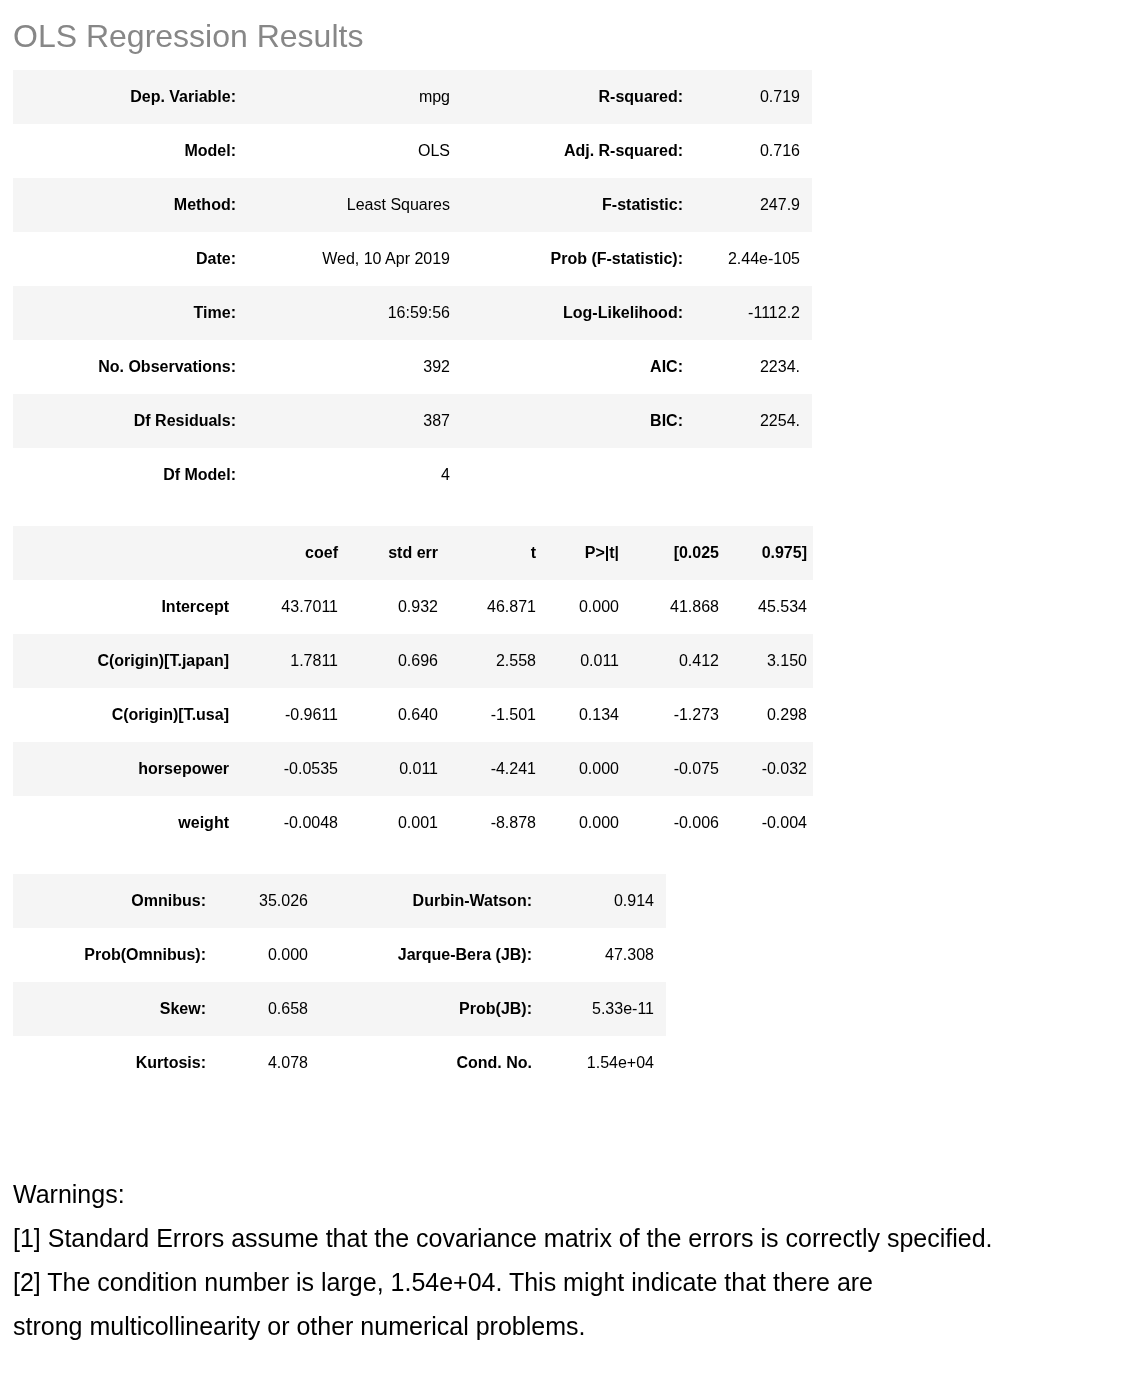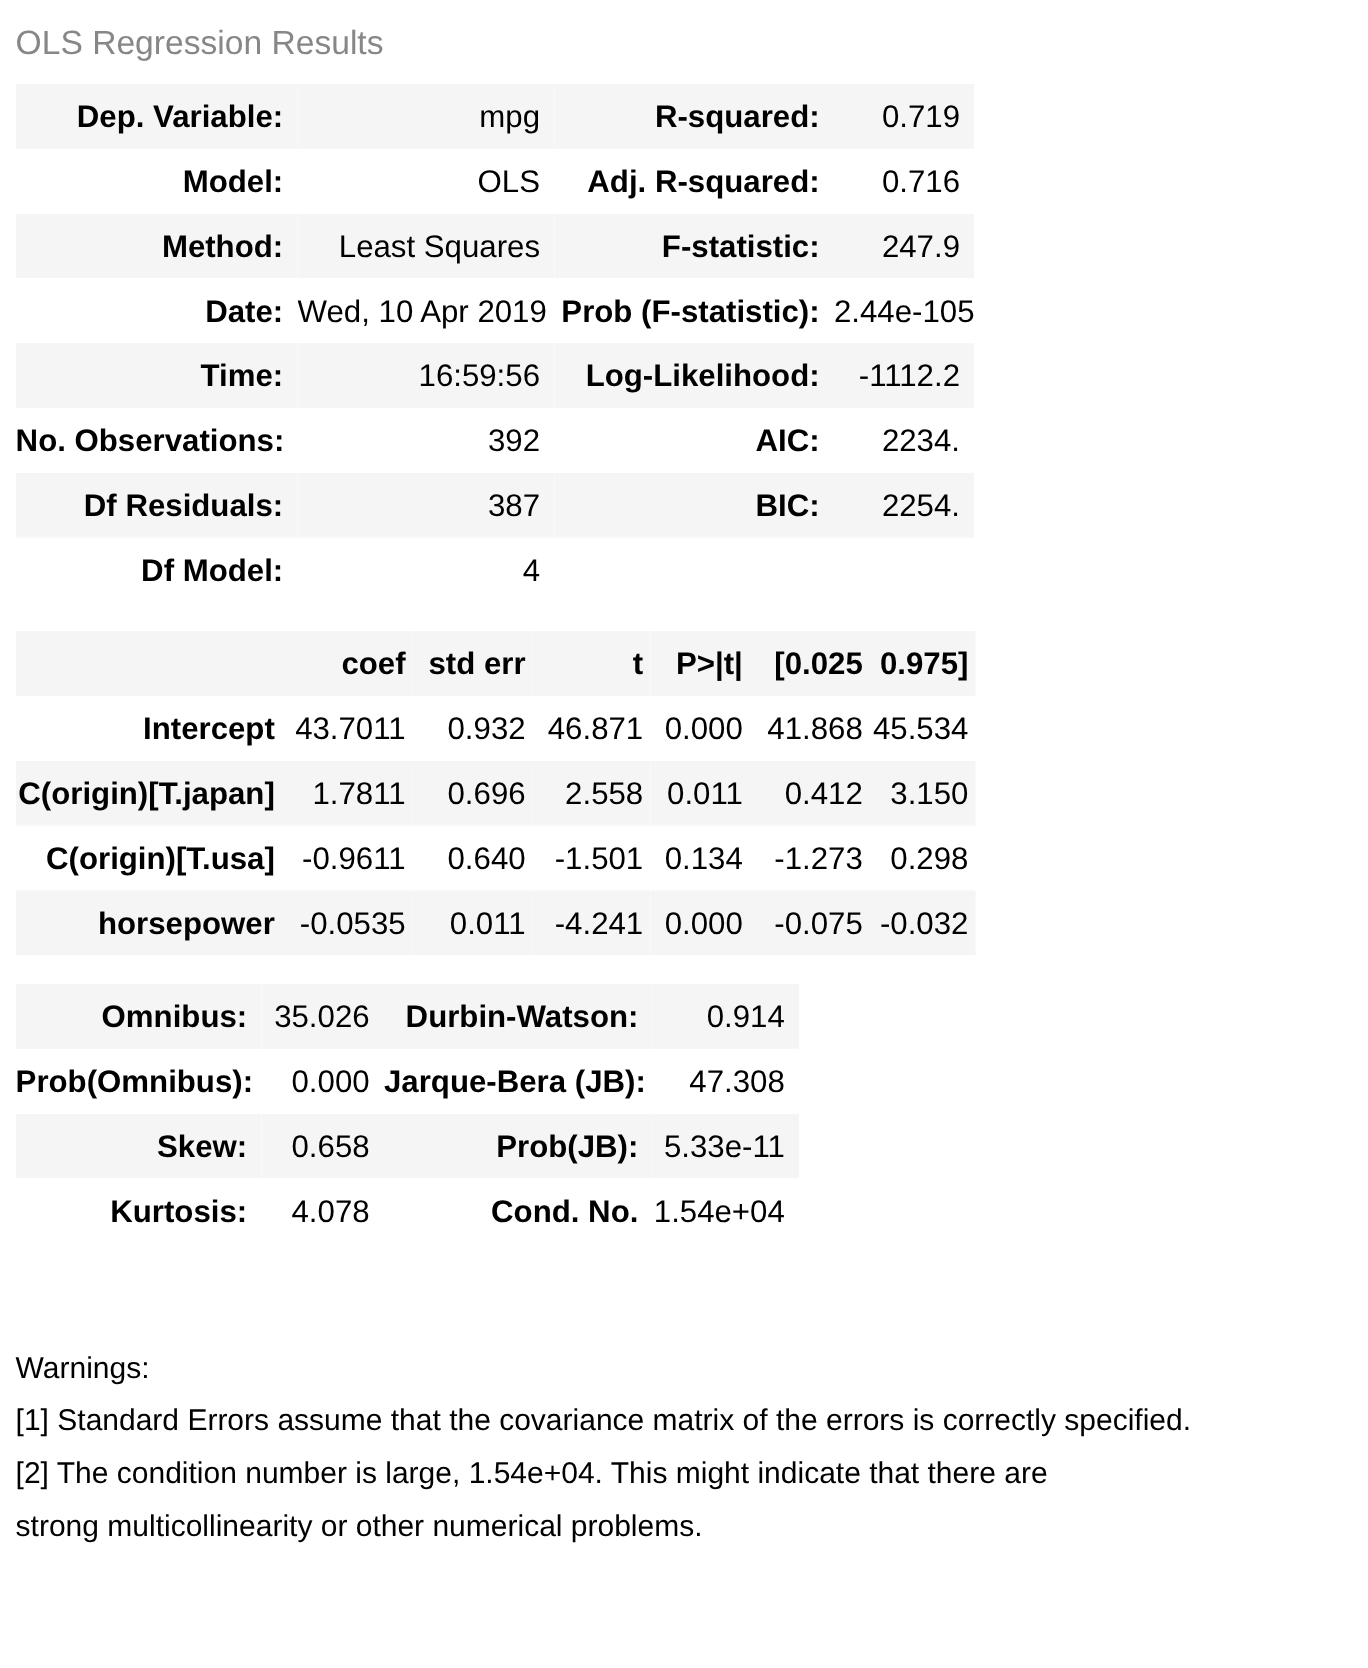--- a/index.html
+++ b/index.html
@@ -4,29 +4,29 @@
 <style>
   html, body { margin: 0; padding: 0; background: #ffffff; }
   body {
     width: 1140px; height: 1390px; overflow: hidden;
     font-family: "Liberation Sans", sans-serif;
     color: #000000;
     -webkit-font-smoothing: antialiased;
   }
   .page { padding: 23px 0 0 13px; }
   .title {
-    font-size: 28px;
+    font-size: 32px;
     line-height: 26px;
     color: #878787;
     margin-bottom: 21px;
   }
   table.t {
     border-collapse: collapse;
     table-layout: fixed;
-    font-size: 26px;
+    font-size: 16px;
     border: none;
   }
   table.t tr { height: 54px; }
   table.t tbody tr:nth-child(odd) { background: #f5f5f5; }
   table.t th, table.t td {
     text-align: right;
     vertical-align: middle;
     padding: 0 12px 0 0;
     white-space: nowrap;
     overflow: hidden;
@@ -169,20 +169,29 @@
       </tr>
       <tr>
         <th>horsepower</th>
         <td>-0.0535</td>
         <td>0.011</td>
         <td>-4.241</td>
         <td>0.000</td>
         <td>-0.075</td>
         <td>-0.032</td>
       </tr>
+      <tr>
+        <th>weight</th>
+        <td>-0.0048</td>
+        <td>0.001</td>
+        <td>-8.878</td>
+        <td>0.000</td>
+        <td>-0.006</td>
+        <td>-0.004</td>
+      </tr>
     </tbody>
   </table>
 
   <table class="t t3">
     <colgroup>
         <col class="c1">
         <col class="c2">
         <col class="c3">
         <col class="c4">
       </colgroup>

